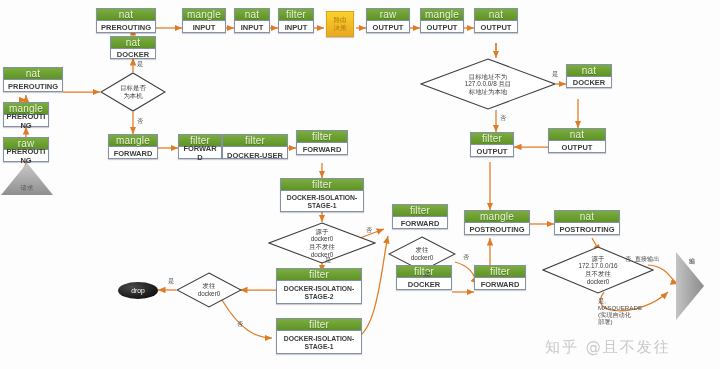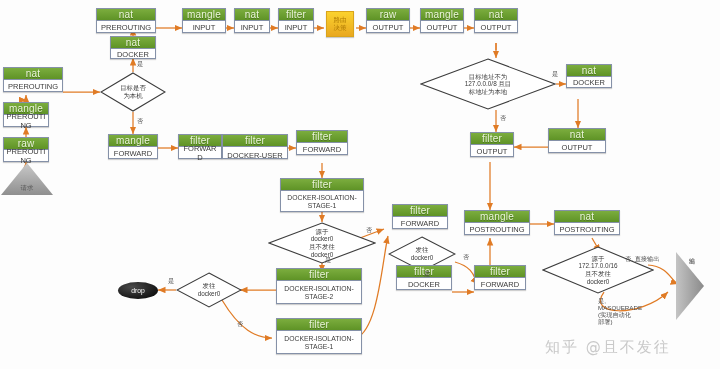--- a/index.html
+++ b/index.html
@@ -25,20 +25,21 @@
     letter-spacing:.2px;
     text-shadow:0 1px 0 rgba(0,0,0,.25);
   }
   .node .bd{
     box-sizing:border-box;width:100%;
     color:#3a3a3a;text-align:center;
     font-size:7.5px;line-height:9px;
     display:flex;align-items:center;justify-content:center;
     padding:1px 2px;
     word-break:break-word;
+    font-weight:bold;
   }
   .node.two .bd{font-size:6.8px;line-height:8px;}
 
   
   .ynode{
     position:absolute;box-sizing:border-box;
     background:linear-gradient(#fbd22e,#e9a820);
     border:1px solid #d9a41c;
     color:#b07c05;text-align:center;
     font-size:6.6px;line-height:8px;

